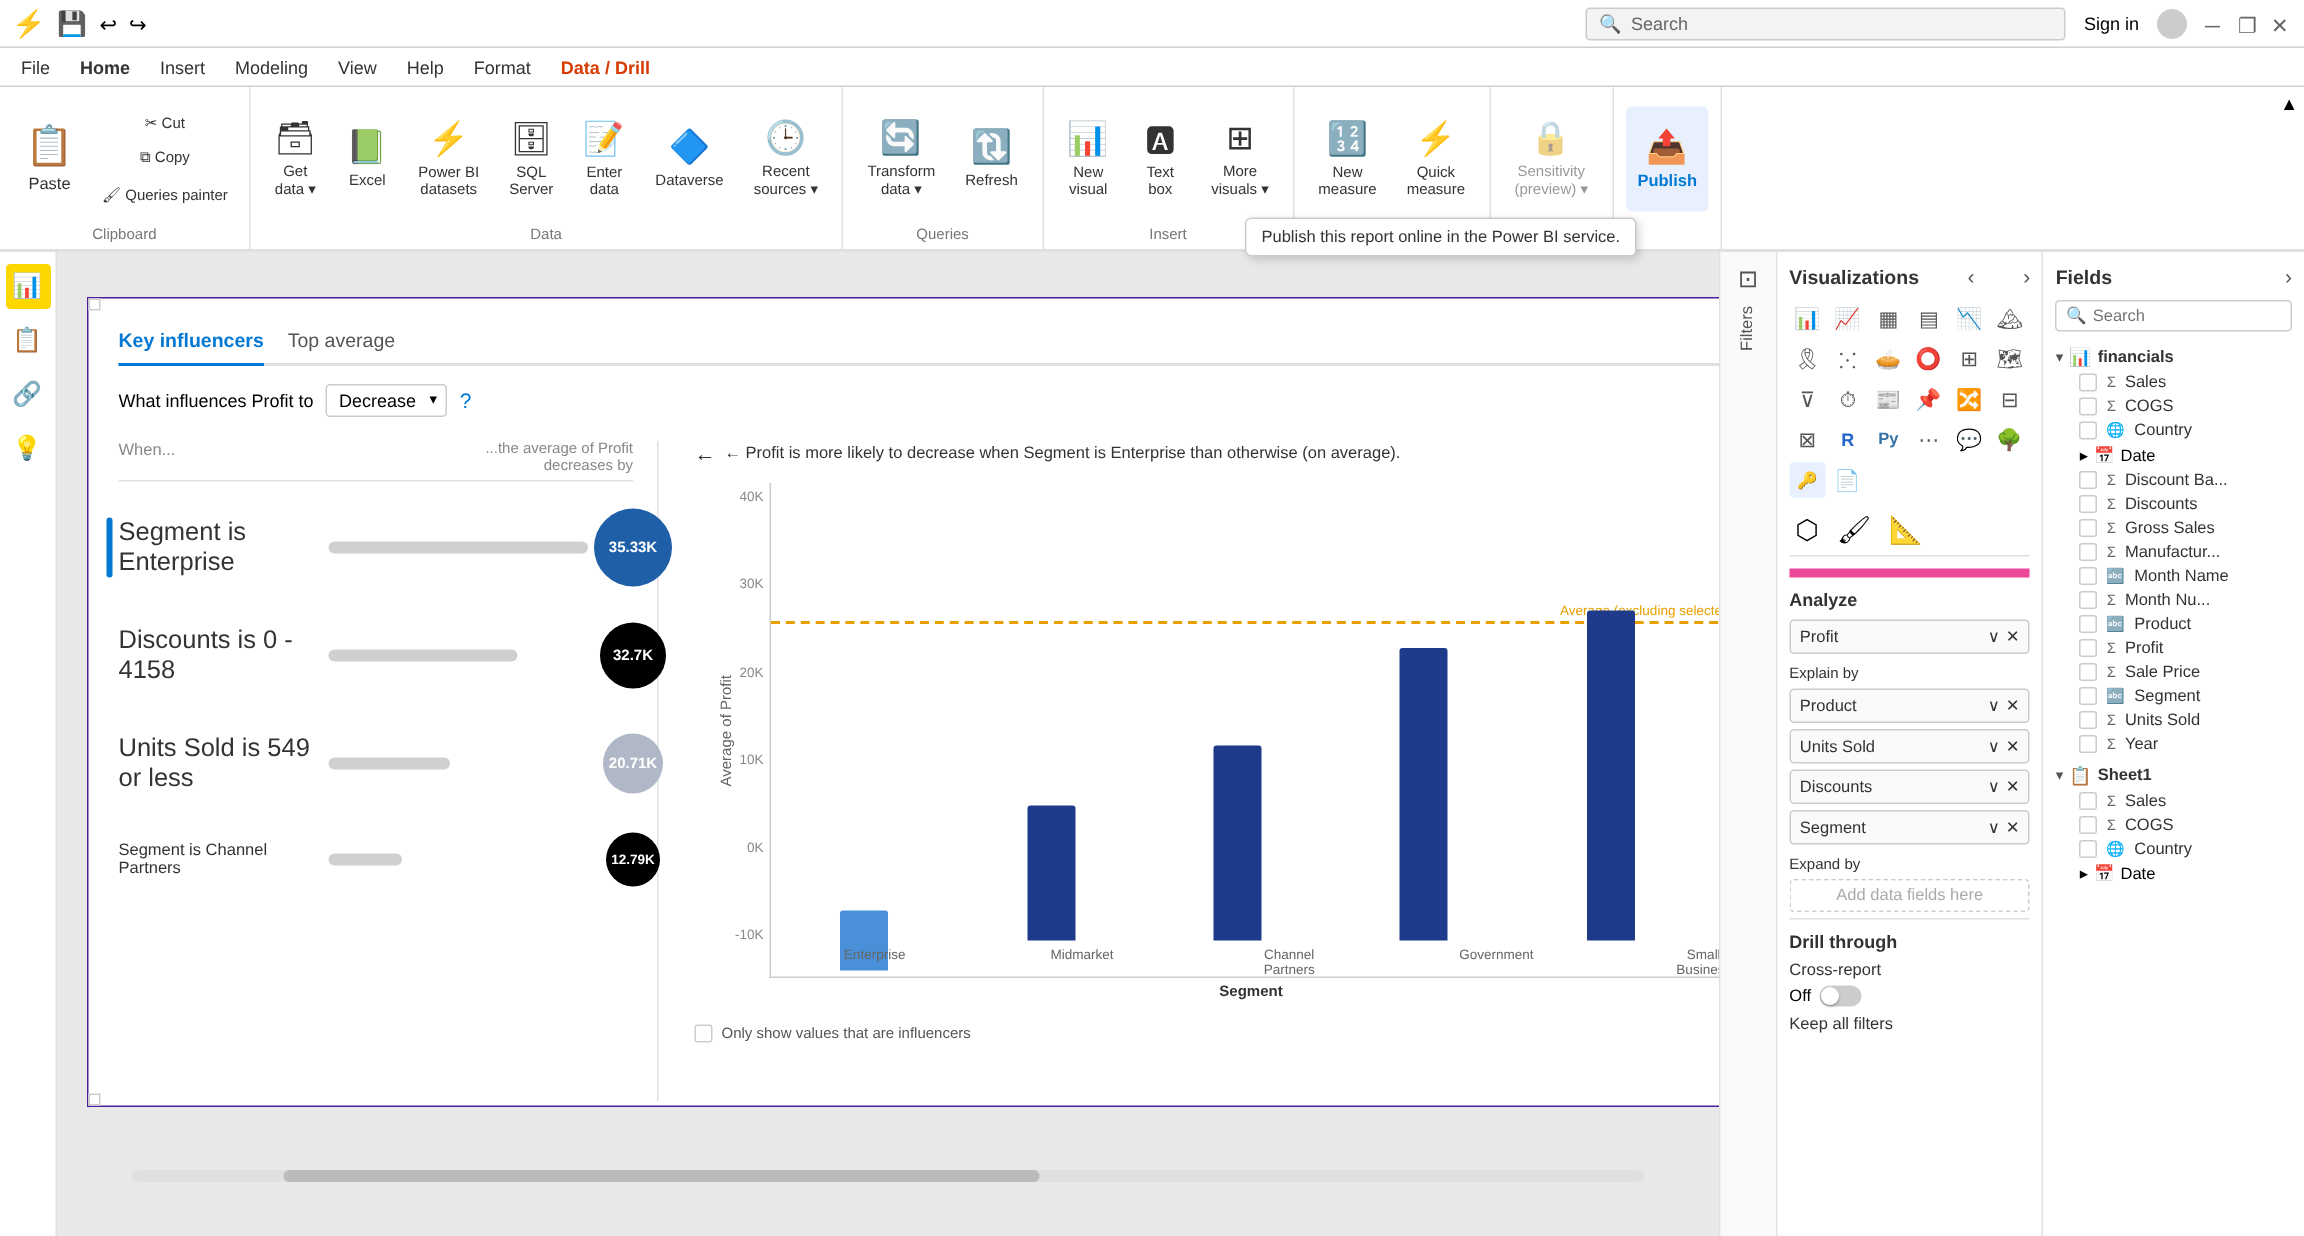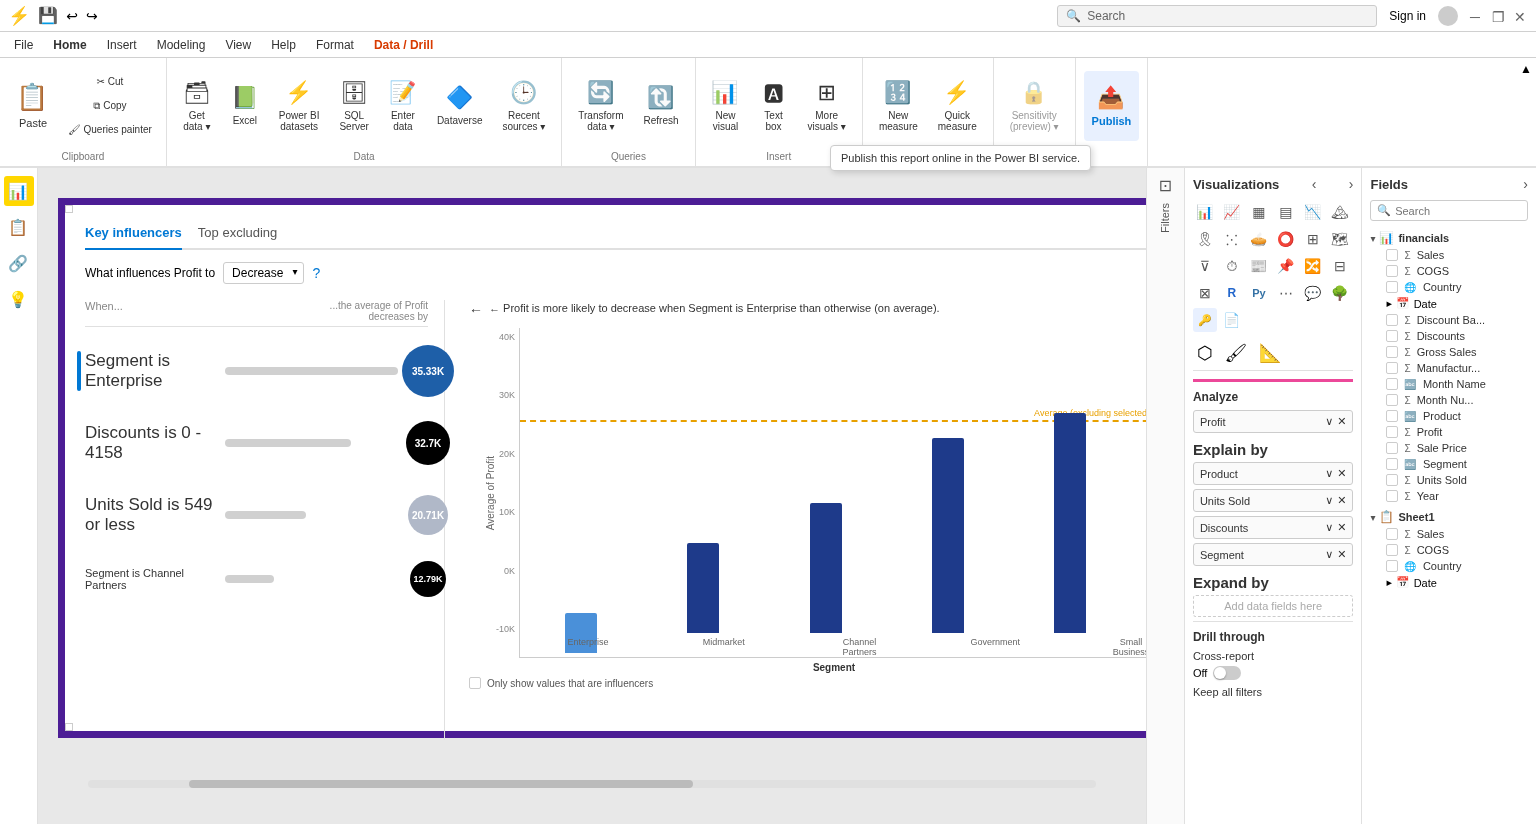--- a/index.html
+++ b/index.html
@@ -339,40 +339,40 @@
       align-items: center;
       justify-content: center;
       font-size: 14px;
       cursor: pointer;
       border-radius: 3px;
       color: #555;
     }
     .viz-icon.active { background: #e0e8f8; color: #0078d4; }
 
     .analyze-section {
-      border-top: 3px solid #ec4899;
+      border-top: 6px solid #ec4899;
       padding-top: 8px;
       margin-top: 4px;
     }
     .analyze-title { font-size: 12px; font-weight: 600; color: #333; margin-bottom: 6px; }
     .analyze-field {
       display: flex;
       align-items: center;
       justify-content: space-between;
       border: 1px solid #ccc;
       border-radius: 3px;
       padding: 4px 6px;
       margin-bottom: 4px;
       font-size: 11px;
       color: #333;
       background: #fafafa;
     }
     .field-actions { display: flex; gap: 4px; }
 
-    .explain-title { font-size: 15px; color: #333; margin: 8px 0 4px 0; font-weight: 700; }
+    .explain-title { font-size: 10px; color: #333; margin: 8px 0 4px 0; font-weight: 400; }
     .drill-section { border-top: 1px solid #e0e0e0; padding-top: 8px; margin-top: 4px; }
     .drill-title { font-size: 12px; font-weight: 600; color: #333; margin-bottom: 6px; }
     .cross-report { font-size: 11px; color: #333; margin-bottom: 4px; }
     .toggle-off {
       display: flex;
       align-items: center;
       gap: 6px;
       font-size: 11px;
     }
     .toggle-track {
@@ -621,32 +621,32 @@
 
   <div class="left-nav">
     <div class="nav-icon active">📊</div>
     <div class="nav-icon">📋</div>
     <div class="nav-icon">🔗</div>
     <div class="nav-icon">💡</div>
   </div>
 
   <div class="canvas-area">
 
-    <div style="background:#fff;border:7px solid #4c1d95;width:1168px;height:540px;position:relative;margin:10px auto 0;">
+    <div style="background:#fff;border:1px solid #4c1d95;width:1168px;height:540px;position:relative;margin:10px auto 0;">
 
       <div style="position:absolute;top:0;left:0;width:8px;height:8px;background:#fff;border:1px solid #ccc;"></div>
       <div style="position:absolute;top:0;right:0;width:8px;height:8px;background:#fff;border:1px solid #ccc;"></div>
       <div style="position:absolute;bottom:0;left:0;width:8px;height:8px;background:#fff;border:1px solid #ccc;"></div>
       <div style="position:absolute;bottom:0;right:0;width:8px;height:8px;background:#fff;border:1px solid #ccc;"></div>
 
       <div style="padding:16px 20px;">
 
         <div class="visual-tabs">
           <div class="visual-tab active">Key influencers</div>
-          <div class="visual-tab">Top excluding</div>
+          <div class="visual-tab">Top average</div>
 
           <div style="margin-left:auto;display:flex;gap:8px;">
             <span style="font-size:14px;cursor:pointer;color:#555;">⤢</span>
             <span style="font-size:14px;cursor:pointer;color:#555;">💬</span>
           </div>
         </div>
 
         <div class="influencer-controls">
           <span>What influences Profit to</span>
           <div class="influencer-dropdown">
@@ -749,21 +749,21 @@
                   <span style="text-align:center;width:60px;">Midmarket</span>
                   <span style="text-align:center;width:60px;">Channel<br>Partners</span>
                   <span style="text-align:center;width:60px;">Government</span>
                   <span style="text-align:center;width:60px;">Small<br>Business</span>
                 </div>
               </div>
             </div>
 
             <div style="text-align:center;font-size:10px;font-weight:600;color:#333;margin-top:4px;">Segment</div>
 
-            <div class="chart-footer" style="margin-top:4px;">
+            <div class="chart-footer" style="margin-top:16px;">
               <div style="width:12px;height:12px;border:1px solid #ccc;background:#fff;border-radius:2px;cursor:pointer;"></div>
               <span>Only show values that are influencers</span>
             </div>
           </div>
         </div>
       </div>
 
       <div style="position:absolute;bottom:8px;right:12px;display:flex;gap:8px;">
         <span style="font-size:14px;cursor:pointer;color:#555;">🔽</span>
         <span style="font-size:14px;cursor:pointer;color:#555;">⤢</span>

